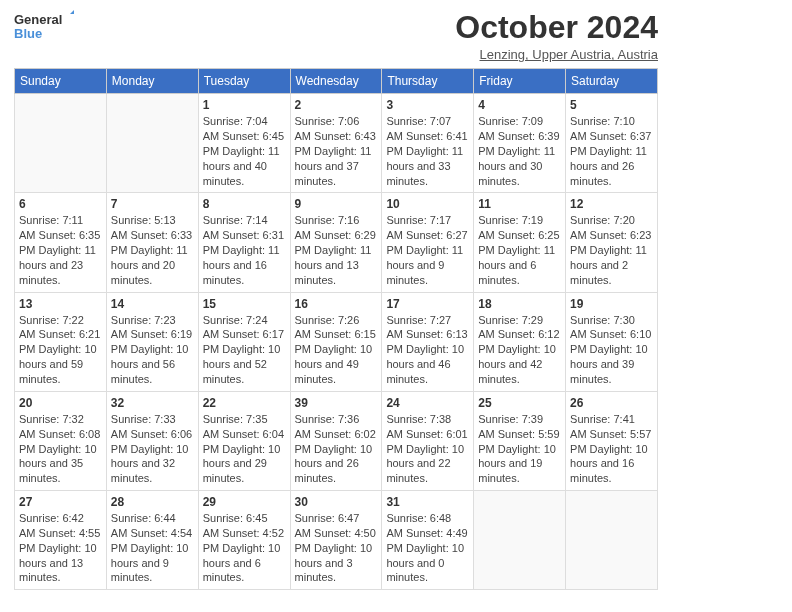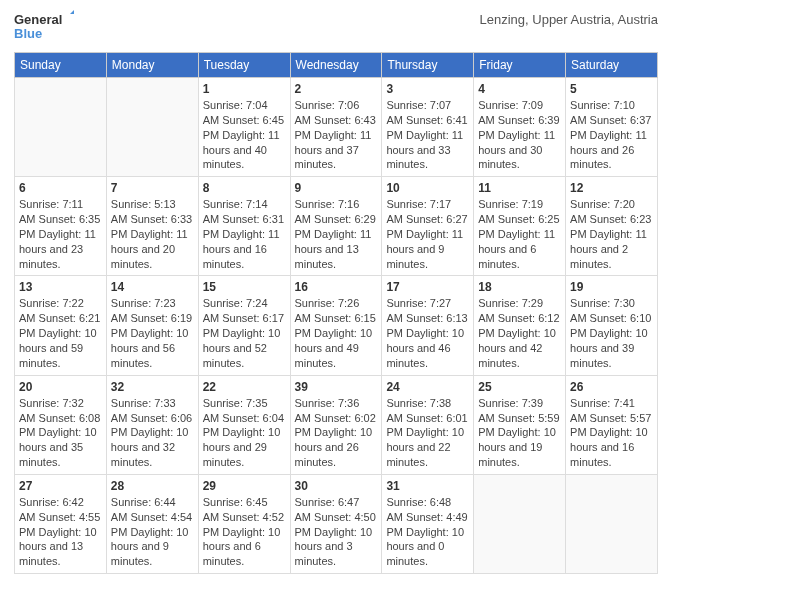--- a/index.html
+++ b/index.html
@@ -33,20 +33,21 @@
     .month-title {
       font-size: 32px;
       font-weight: bold;
       color: #333;
       line-height: 1.1;
     }
     .location-subtitle {
       font-size: 13px;
       color: #555;
       margin-top: 2px;
+      text-decoration: underline;
     }
     .calendar {
       width: 100%;
       border-collapse: collapse;
       table-layout: fixed;
     }
     .calendar th {
       background: #3a6fc4;
       color: #fff;
       font-size: 12px;
@@ -86,20 +87,21 @@
 <div class="page">
   <div class="header-row">
     <div class="logo">
         <svg width="60" height="36">
   <text x="0" y="14" font-size="13" font-weight="bold" fill="#333" font-family="Arial">General</text>
   <text x="0" y="28" font-size="13" font-weight="bold" fill="#4a90d9" font-family="Arial">Blue</text>
   <polygon points="56,4 64,4 60,0" fill="#4a90d9"></polygon>
 </svg>
       </div>
     <div class="title-block">
+      <div class="month-title">October 2024</div>
       <div class="location-subtitle">Lenzing, Upper Austria, Austria</div>
     </div>
   </div>
 
   <table class="calendar">
     <thead>
       <tr>
       <th>Sunday</th>
           <th>Monday</th>
           <th>Tuesday</th>

